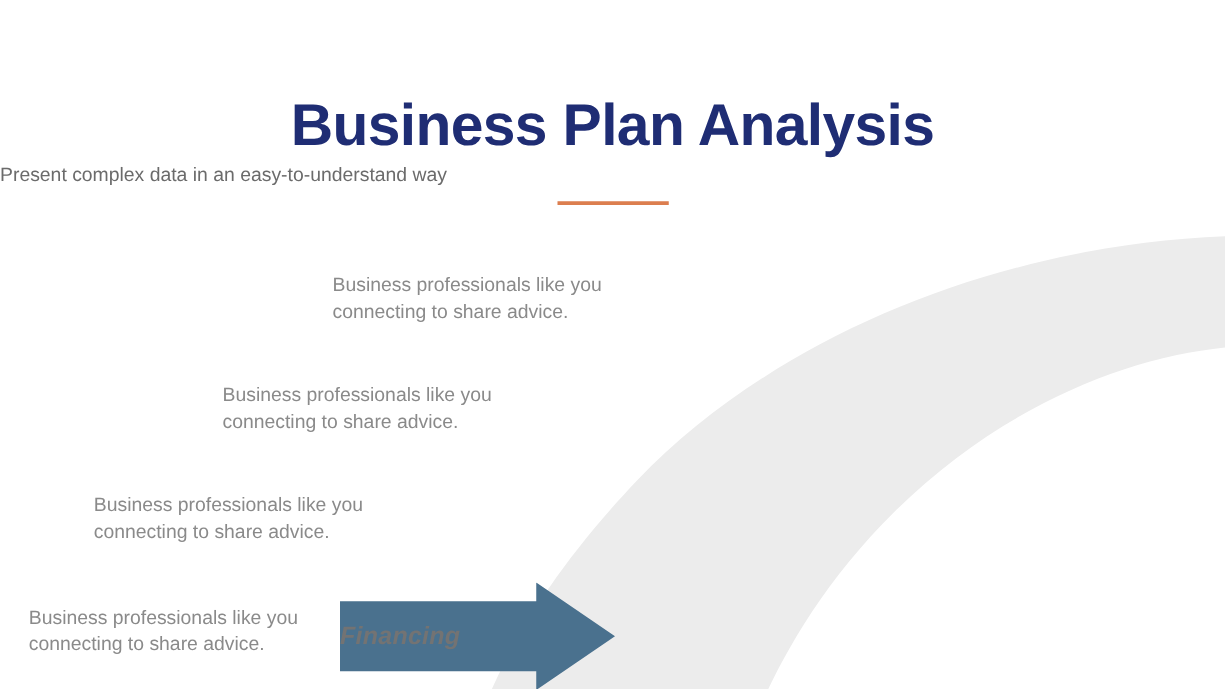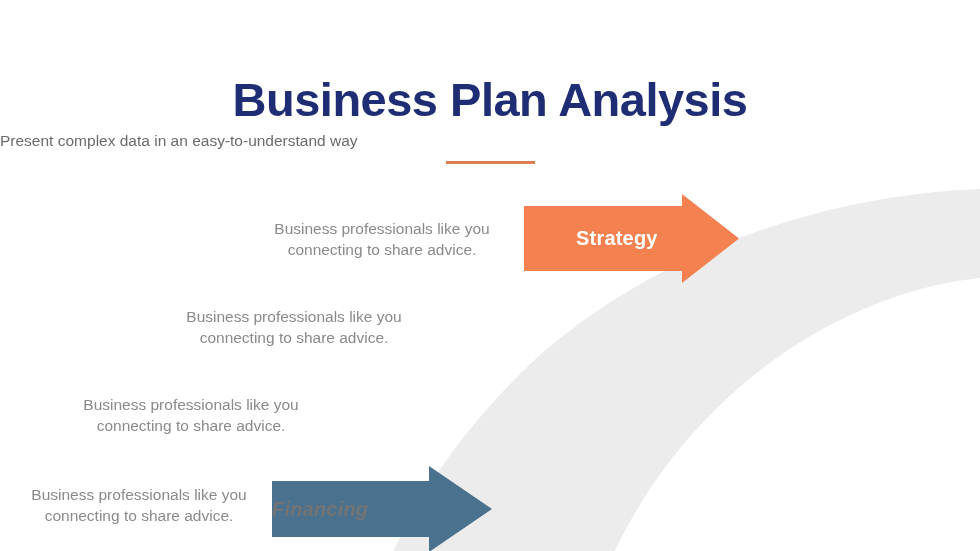--- a/index.html
+++ b/index.html
@@ -54,21 +54,21 @@
     position: absolute;
     left: 446px;
     top: 127px;
     width: 89px;
     height: 3px;
     background: #dc7e4f;
     z-index: 3;
   }
   .row-desc {
     position: absolute;
-    text-align: center;
+    text-align: left;
     font-size: 15.5px;
     line-height: 1.38;
     color: #8a8a8a;
     white-space: pre-line;
     z-index: 3;
   }
   .arrow {
     position: absolute;
     z-index: 2;
   }
@@ -104,28 +104,20 @@
              C 800 292, 900 252, 980 244
              Z" fill="#ececec"></path>
   </svg>
 
   <div class="title" style="color: rgb(31, 45, 116);">Business Plan Analysis</div>
   <div class="subtitle" style="color: rgb(107, 107, 107);">Present complex data in an easy-to-understand way</div>
   <div class="divider" style="background: rgb(220, 126, 79);"></div>
 
   <div class="row-desc" style="left: 266px; top: 184px; width: 232px; color: rgb(138, 138, 138);">Business professionals like you
 connecting to share advice.</div>
-  <div class="arrow" style="left:524px; top:160px; width:215px; height:89px;">
-    <svg width="215" height="89" viewBox="0 0 215 89">
-      <path d="M 0 12 L 158 12 L 158 0 L 215 44.5 L 158 89 L 158 77 L 0 77 Z" fill="#f4814f"></path>
-    </svg>
-    <div class="arrow-label" style="padding-left: 52px; color: rgb(255, 255, 255);">
-      <span>Strategy</span>
-    </div>
-  </div>
 
   <div class="row-desc" style="left: 178px; top: 272px; width: 232px; color: rgb(138, 138, 138);">Business professionals like you
 connecting to share advice.</div>
 
   <div class="row-desc" style="left: 75px; top: 360px; width: 232px; color: rgb(138, 138, 138);">Business professionals like you
 connecting to share advice.</div>
 
   <div class="row-desc" style="left: 23px; top: 450px; width: 232px; color: rgb(138, 138, 138);">Business professionals like you
 connecting to share advice.</div>
   <div class="arrow" style="left:272px; top:432px; width:220px; height:86px;">

